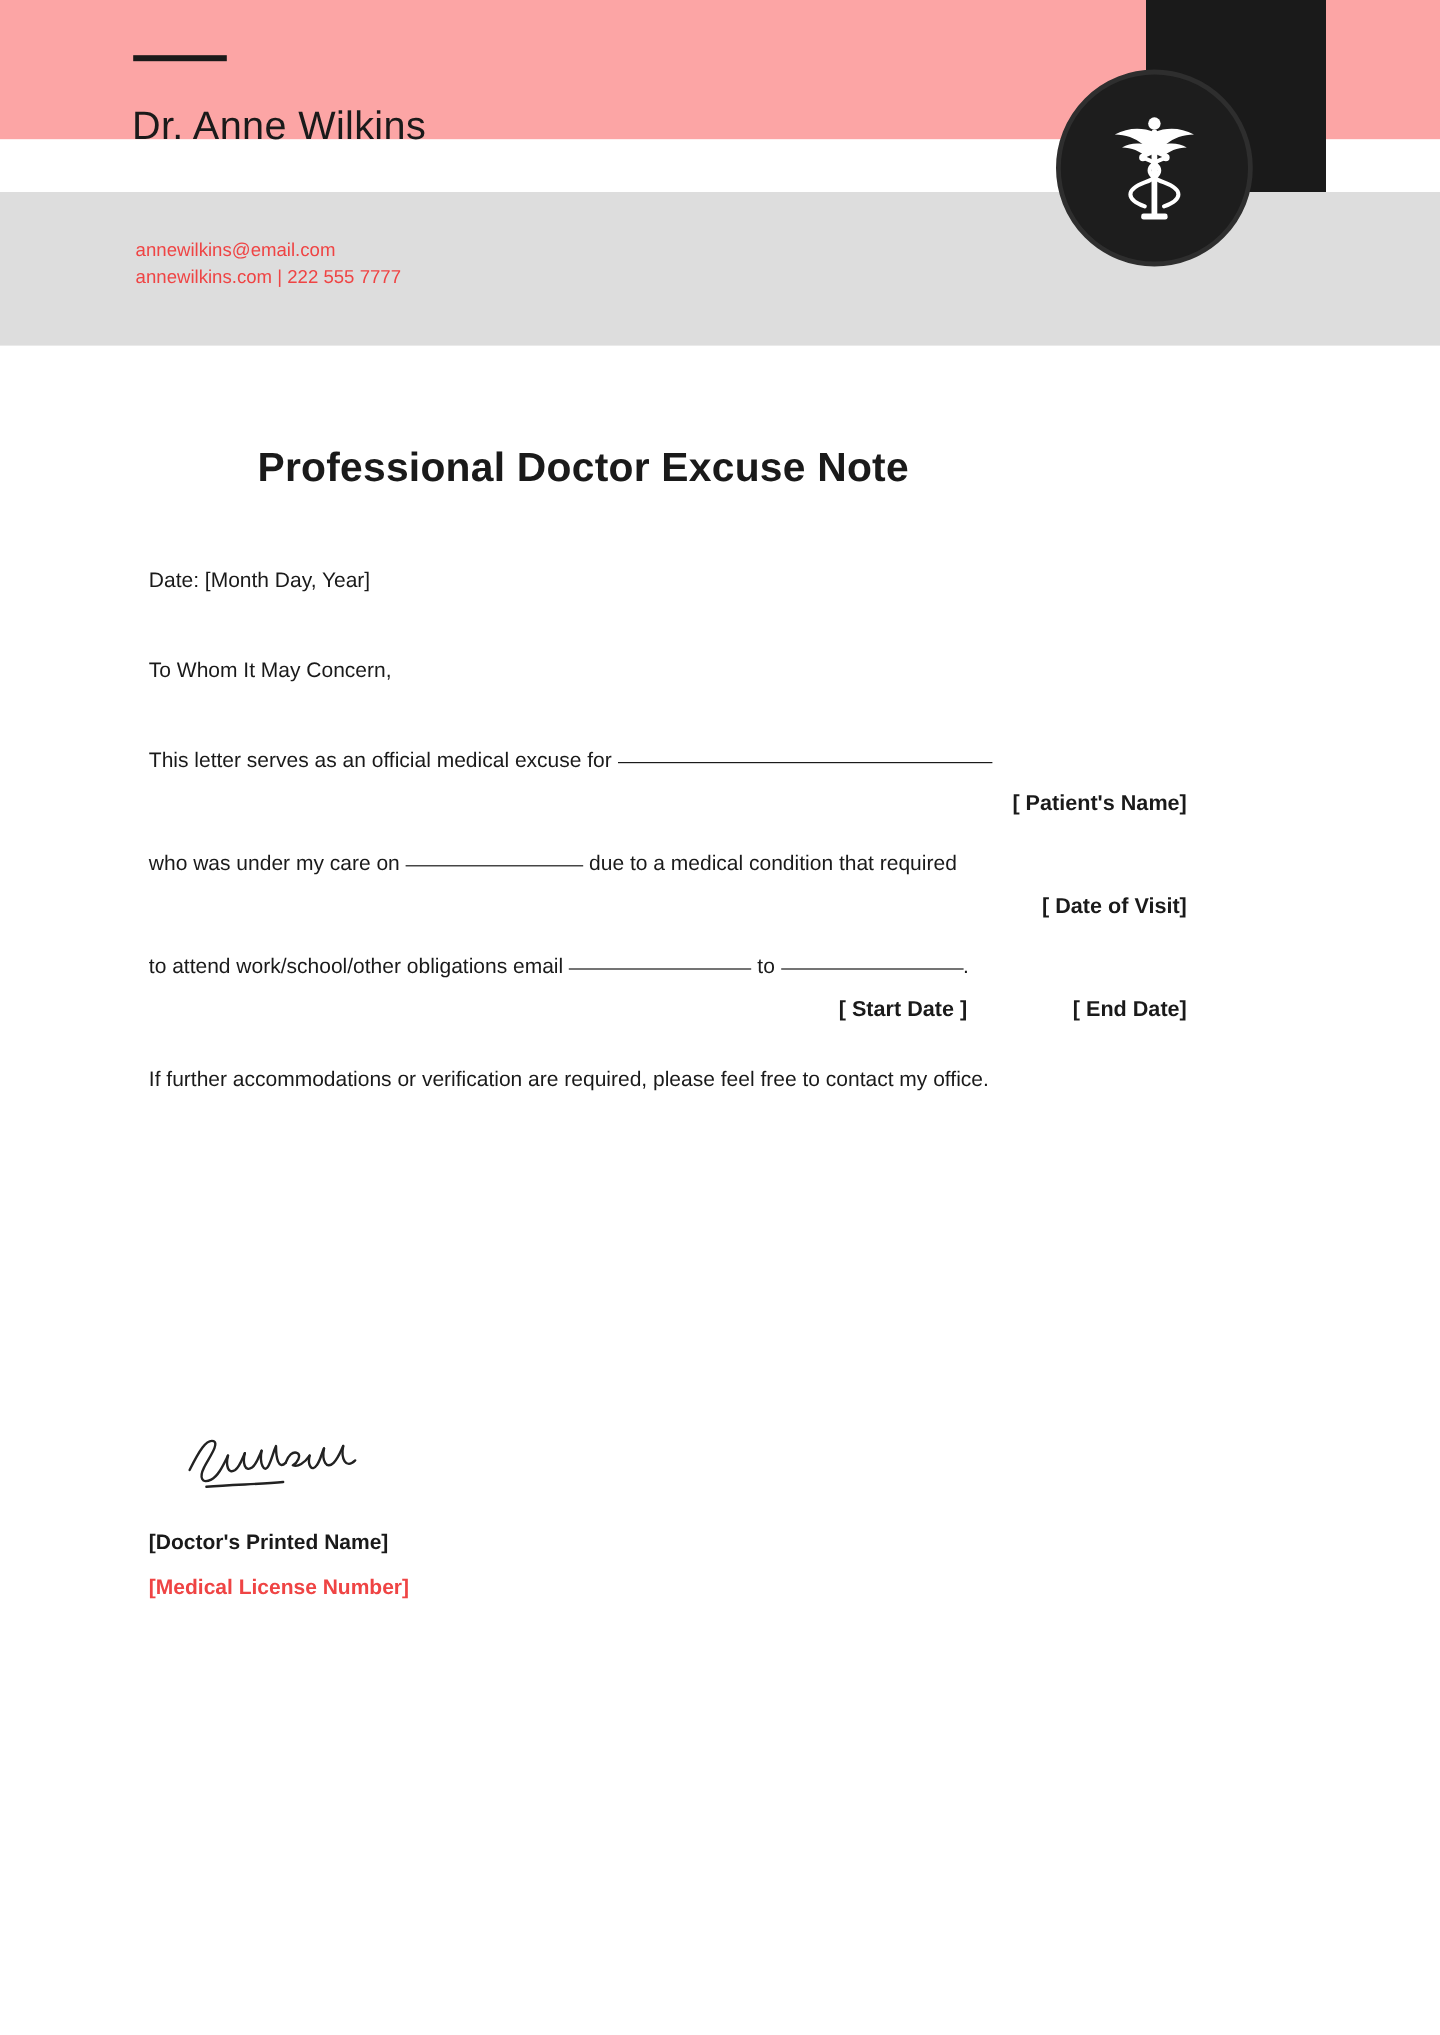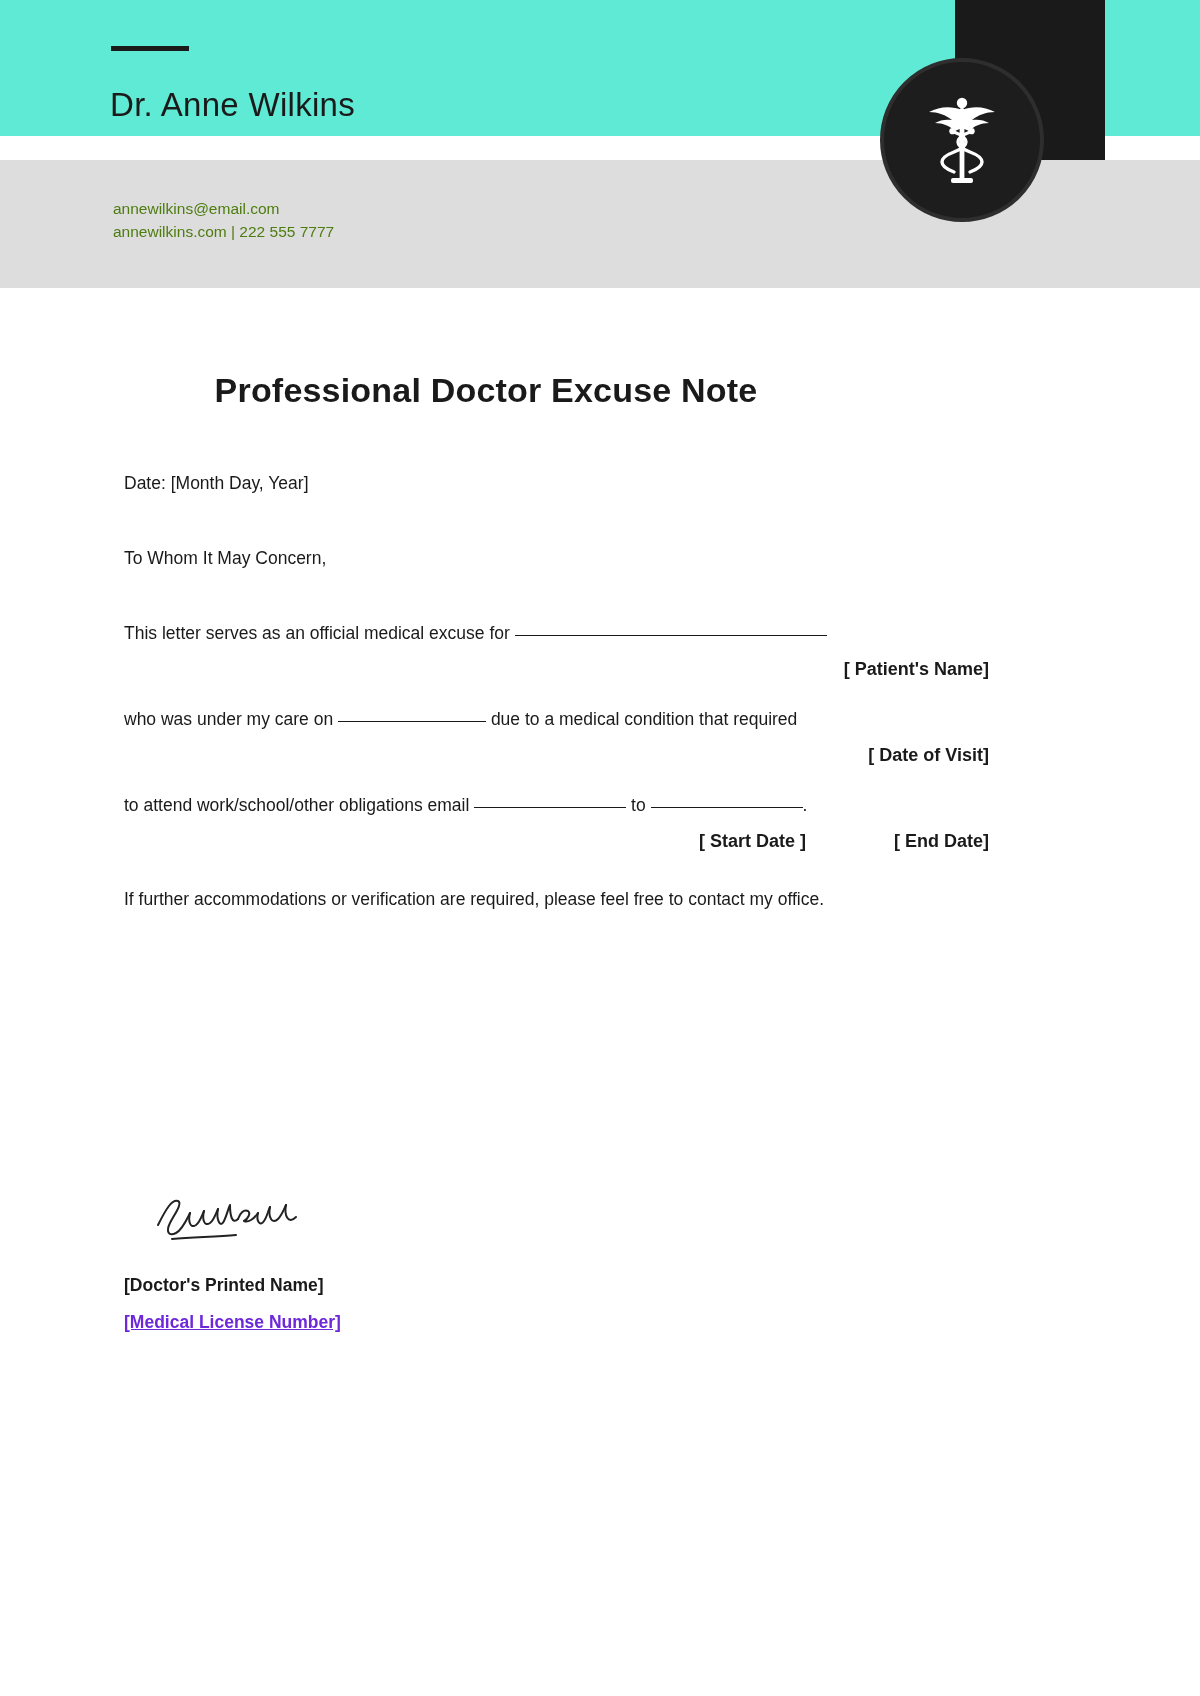--- a/index.html
+++ b/index.html
@@ -13,22 +13,22 @@
     position: relative;
     font-family: "Liberation Sans", sans-serif;
     color: #111111;
     overflow: hidden;
   }
 
   
   .header {
     position: relative;
     width: 1200px;
-    height: 136px;
-    background: #5eead4;
+    height: 116px;
+    background: #fca5a5;
   }
   .header-rule {
     position: absolute;
     left: 111px;
     top: 46px;
     width: 78px;
     height: 5px;
     background: #1a1a1a;
   }
   .doctor-name {
@@ -60,21 +60,21 @@
     width: 1200px;
     height: 128px;
     background: #dddddd;
   }
   .contact-lines {
     position: absolute;
     left: 113px;
     top: 197px;
     font-size: 15.5px;
     line-height: 23px;
-    color: #4d7c0f;
+    color: #ef4444;
   }
 
   
   .badge {
     position: absolute;
     left: 880px;
     top: 58px;
     width: 164px;
     height: 164px;
     border-radius: 50%;
@@ -154,22 +154,21 @@
     font-size: 17.5px;
     font-weight: 700;
     color: #1a1a1a;
   }
   .sig-license {
     position: absolute;
     left: 124px;
     top: 1312px;
     font-size: 17.5px;
     font-weight: 700;
-    color: #6d28d9;
-    text-decoration: underline;
+    color: #ef4444;
   }
 </style>
 </head>
 <body>
 
 <div class="header">
   <div class="black-tab"></div>
   <div class="header-rule"></div>
   <div class="doctor-name">Dr. Anne Wilkins</div>
 </div>

